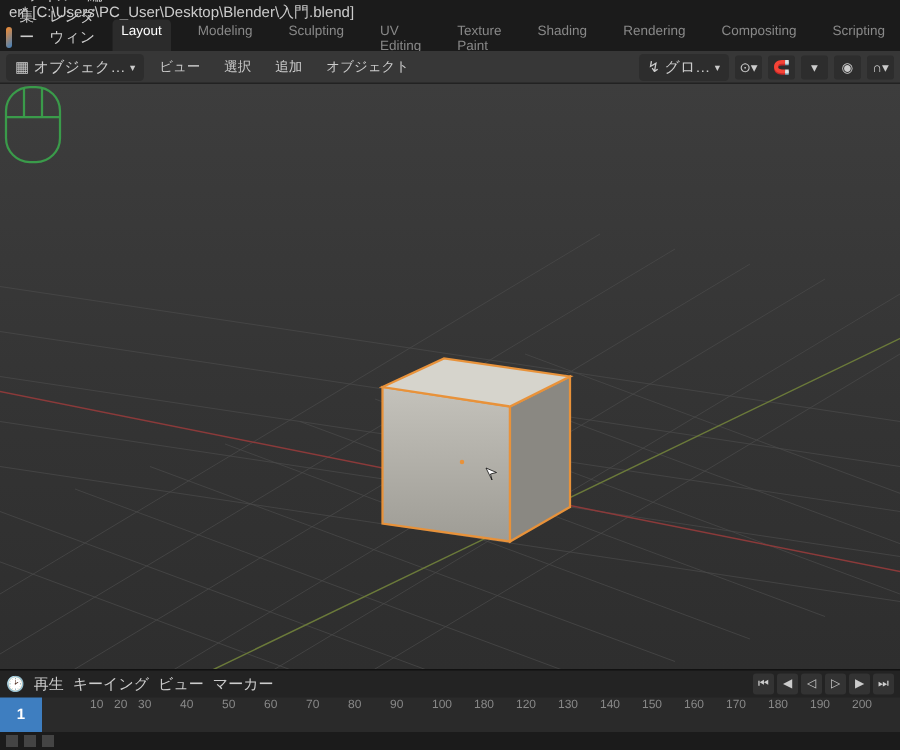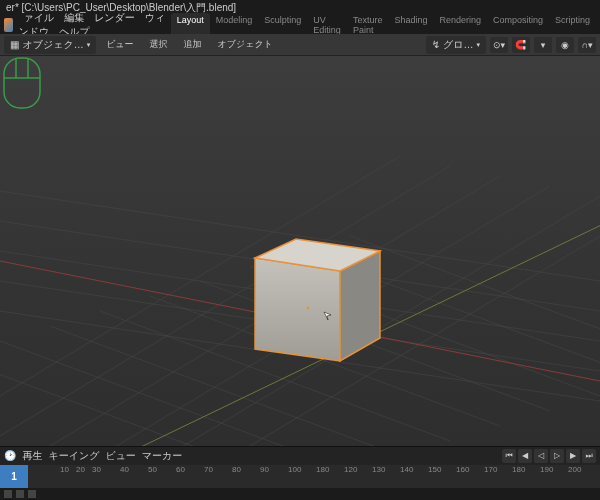--- a/index.html
+++ b/index.html
@@ -35,21 +35,21 @@
 </style>
 </head>
 <body>
 
 <div class="titlebar"><span>er* [C:\Users\PC_User\Desktop\Blender\入門.blend]</span></div>
 
 <div class="menubar">
   <div class="logo"></div>
   <div id="menu-items"><span class="mi">ァイル</span><span class="mi">編集</span><span class="mi">レンダー</span><span class="mi">ウィンドウ</span><span class="mi">ヘルプ</span></div>
   <div class="spacer"></div>
-  <div id="workspace-tabs" style="display:flex;gap:0;">
+  <div id="workspace-tabs" style="display:flex;gap:12px;">
       <span class="tab active">Layout</span>
       <span class="tab">Modeling</span>
       <span class="tab">Sculpting</span>
       <span class="tab">UV Editing</span>
       <span class="tab">Texture Paint</span>
       <span class="tab">Shading</span>
       <span class="tab">Rendering</span>
       <span class="tab">Compositing</span>
       <span class="tab">Scripting</span>
     </div>

